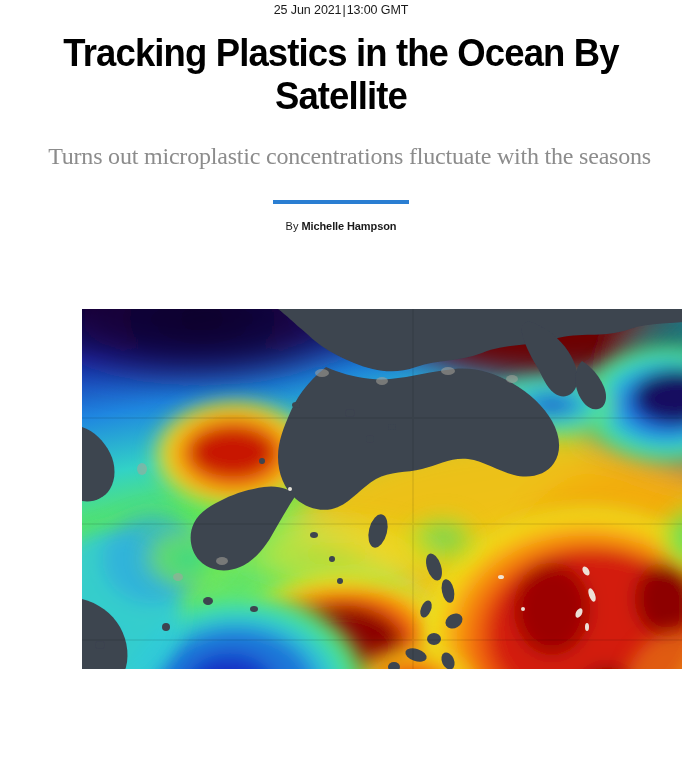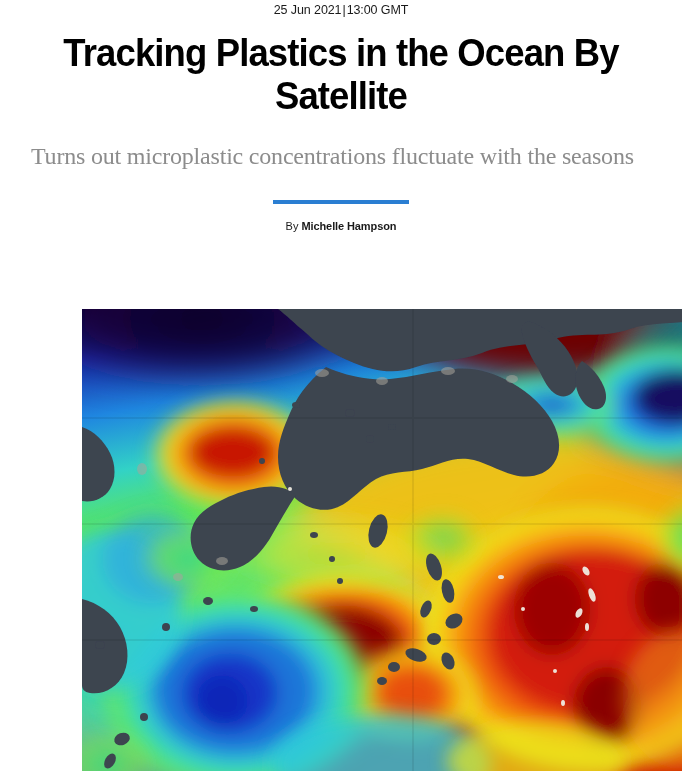--- a/index.html
+++ b/index.html
@@ -12,21 +12,21 @@
     width: 682px;
     height: 771px;
     overflow: hidden;
     font-family: "Liberation Sans", sans-serif;
     -webkit-font-smoothing: antialiased;
   }
 
   .page {
     position: relative;
     width: 682px;
-    height: 771px;
+    height: 669px;
     background: #ffffff;
     overflow: hidden;
   }
 
   
   .article-header {
     padding: 0 20px;
     box-sizing: border-box;
   }
 
@@ -53,21 +53,21 @@
     font-size: 38px;
     line-height: 43px;
     letter-spacing: -0.9px;
     color: #000000;
     transform: scaleX(0.96);
   }
 
   .subhead {
     margin: 22px auto 0 auto;
     max-width: 620px;
-    text-align: left;
+    text-align: right;
     font-family: "Liberation Serif", serif;
     font-weight: normal;
     font-size: 24px;
     line-height: 32px;
     color: #8c8c8c;
     letter-spacing: -0.2px;
   }
 
   .byline-rule {
     width: 136px;

